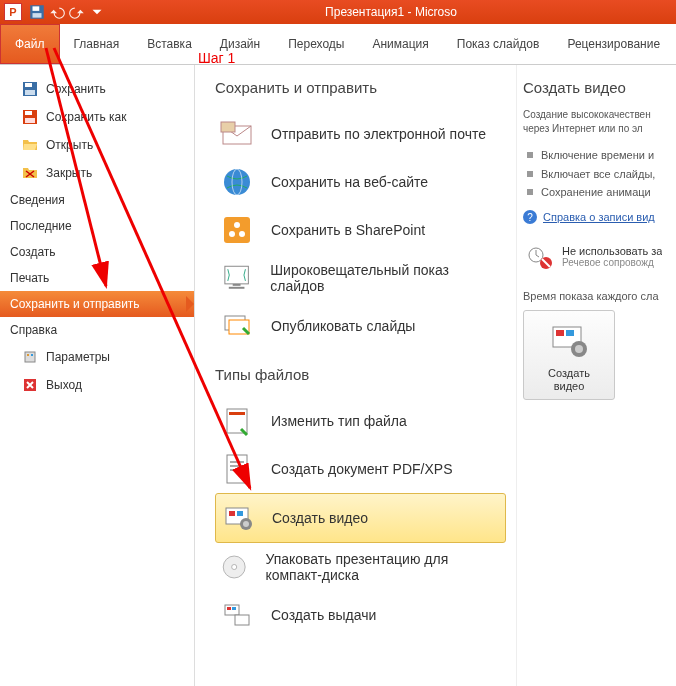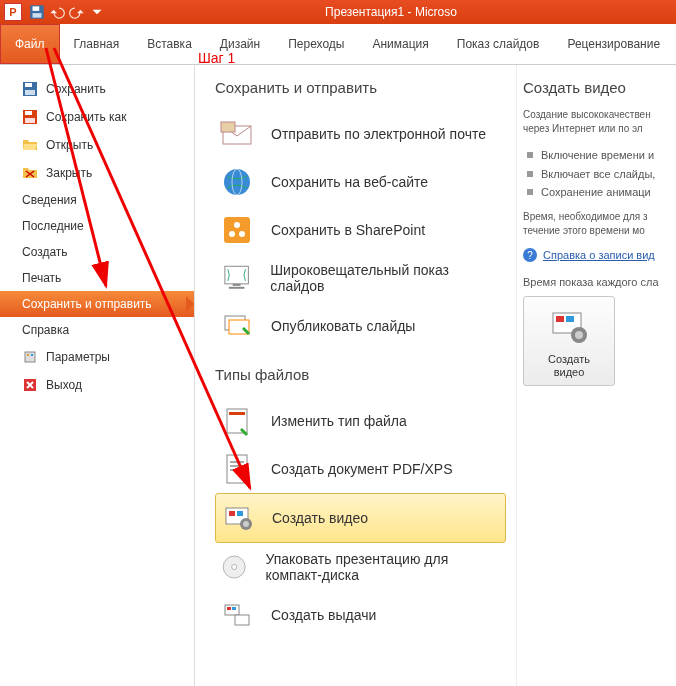--- a/index.html
+++ b/index.html
@@ -12,21 +12,21 @@
 .title-text { flex: 1; text-align: center; font-size: 12px; }
 
 .ribbon-tabs { height: 41px; background: #fff; border-bottom: 1px solid #ccc; display: flex; align-items: stretch; }
 .file-tab { background: linear-gradient(#f07b3a, #e55a1f); color: #fff; padding: 4px 14px; font-size: 12px; display: flex; align-items: center; border: 1px solid #c33; }
 .rtab { padding: 4px 14px; font-size: 12px; color: #444; display: flex; align-items: center; }
 
 .backstage { display: flex; height: calc(100% - 50px); background: #fff; }
 
 .bs-left { width: 195px; background: #fff; border-right: 1px solid #ddd; padding-top: 10px; }
 .bs-item { padding: 6px 10px 6px 22px; font-size: 12px; color: #333; display: flex; align-items: center; gap: 8px; cursor: pointer; position: relative; }
-.bs-item.no-icon { padding-left: 22px; }
+.bs-item.no-icon { padding-left: 10px; }
 .bs-item.selected { background: linear-gradient(#f58b3a, #e55a1f); color: #fff; }
 .bs-item.selected::after { content: ""; position: absolute; right: -8px; top: 50%; margin-top: -8px; border: 8px solid transparent; border-left-color: #e55a1f; }
 .bs-ic { width: 16px; height: 16px; display: inline-block; }
 
 .bs-center { flex: 1; padding: 14px 10px 10px 20px; min-width: 310px; }
 .section-title { font-size: 15px; color: #444; margin-bottom: 14px; }
 .optrow { display: flex; align-items: center; gap: 16px; padding: 6px 4px; font-size: 14px; color: #333; cursor: pointer; border-radius: 3px; }
 .optrow .oic { width: 36px; height: 36px; display: flex; align-items: center; justify-content: center; }
 .optrow.selected { background: linear-gradient(#fff4c9, #ffe58a); border: 1px solid #dfb84a; }
 .section-title.sub { margin-top: 16px; }
@@ -284,26 +284,37 @@
   </div>
 
   <div class="bs-right">
     <div class="r-title">Создать видео</div>
     <div class="r-text">Создание высококачествен через Интернет или по эл</div>
     <ul class="bullets">
       <li>Включение времени и</li>
       <li>Включает все слайды,</li>
       <li>Сохранение анимаци</li>
     </ul>
-    <div class="r-text">Время, необходимое для з течение этого времени мо</div>
     <div class="help-link">
       <span class="q">?</span>
       <span style="text-decoration:underline;">Справка о записи вид</span>
     </div>
 
+    <div class="dd-row">
+      <div class="dd-ic"><svg class="svgicon" viewBox="0 0 28 28">
+            <circle cx="10" cy="10" r="7" fill="#fff" stroke="#888"></circle>
+            <path d="M10 5v5l3 2" stroke="#888" fill="none"></path>
+            <circle cx="20" cy="18" r="6" fill="#d33"></circle>
+            <path d="M16 14l8 8" stroke="#fff" stroke-width="2"></path>
+          </svg></div>
+      <div class="dd-tx">
+        <div class="t1">Не использовать за</div>
+        <div class="t2">Речевое сопровожд</div>
+      </div>
+    </div>
 
     <div class="caption">Время показа каждого сла</div>
 
     <div class="big-btn">
       <div class="bic"><svg class="svgicon" viewBox="0 0 40 40">
             <rect x="4" y="6" width="28" height="20" fill="#fff" stroke="#888"></rect>
             <rect x="7" y="9" width="8" height="6" fill="#d33"></rect>
             <rect x="17" y="9" width="8" height="6" fill="#39d"></rect>
             <circle cx="30" cy="28" r="8" fill="#888"></circle>
             <circle cx="30" cy="28" r="4" fill="#ccc"></circle>

